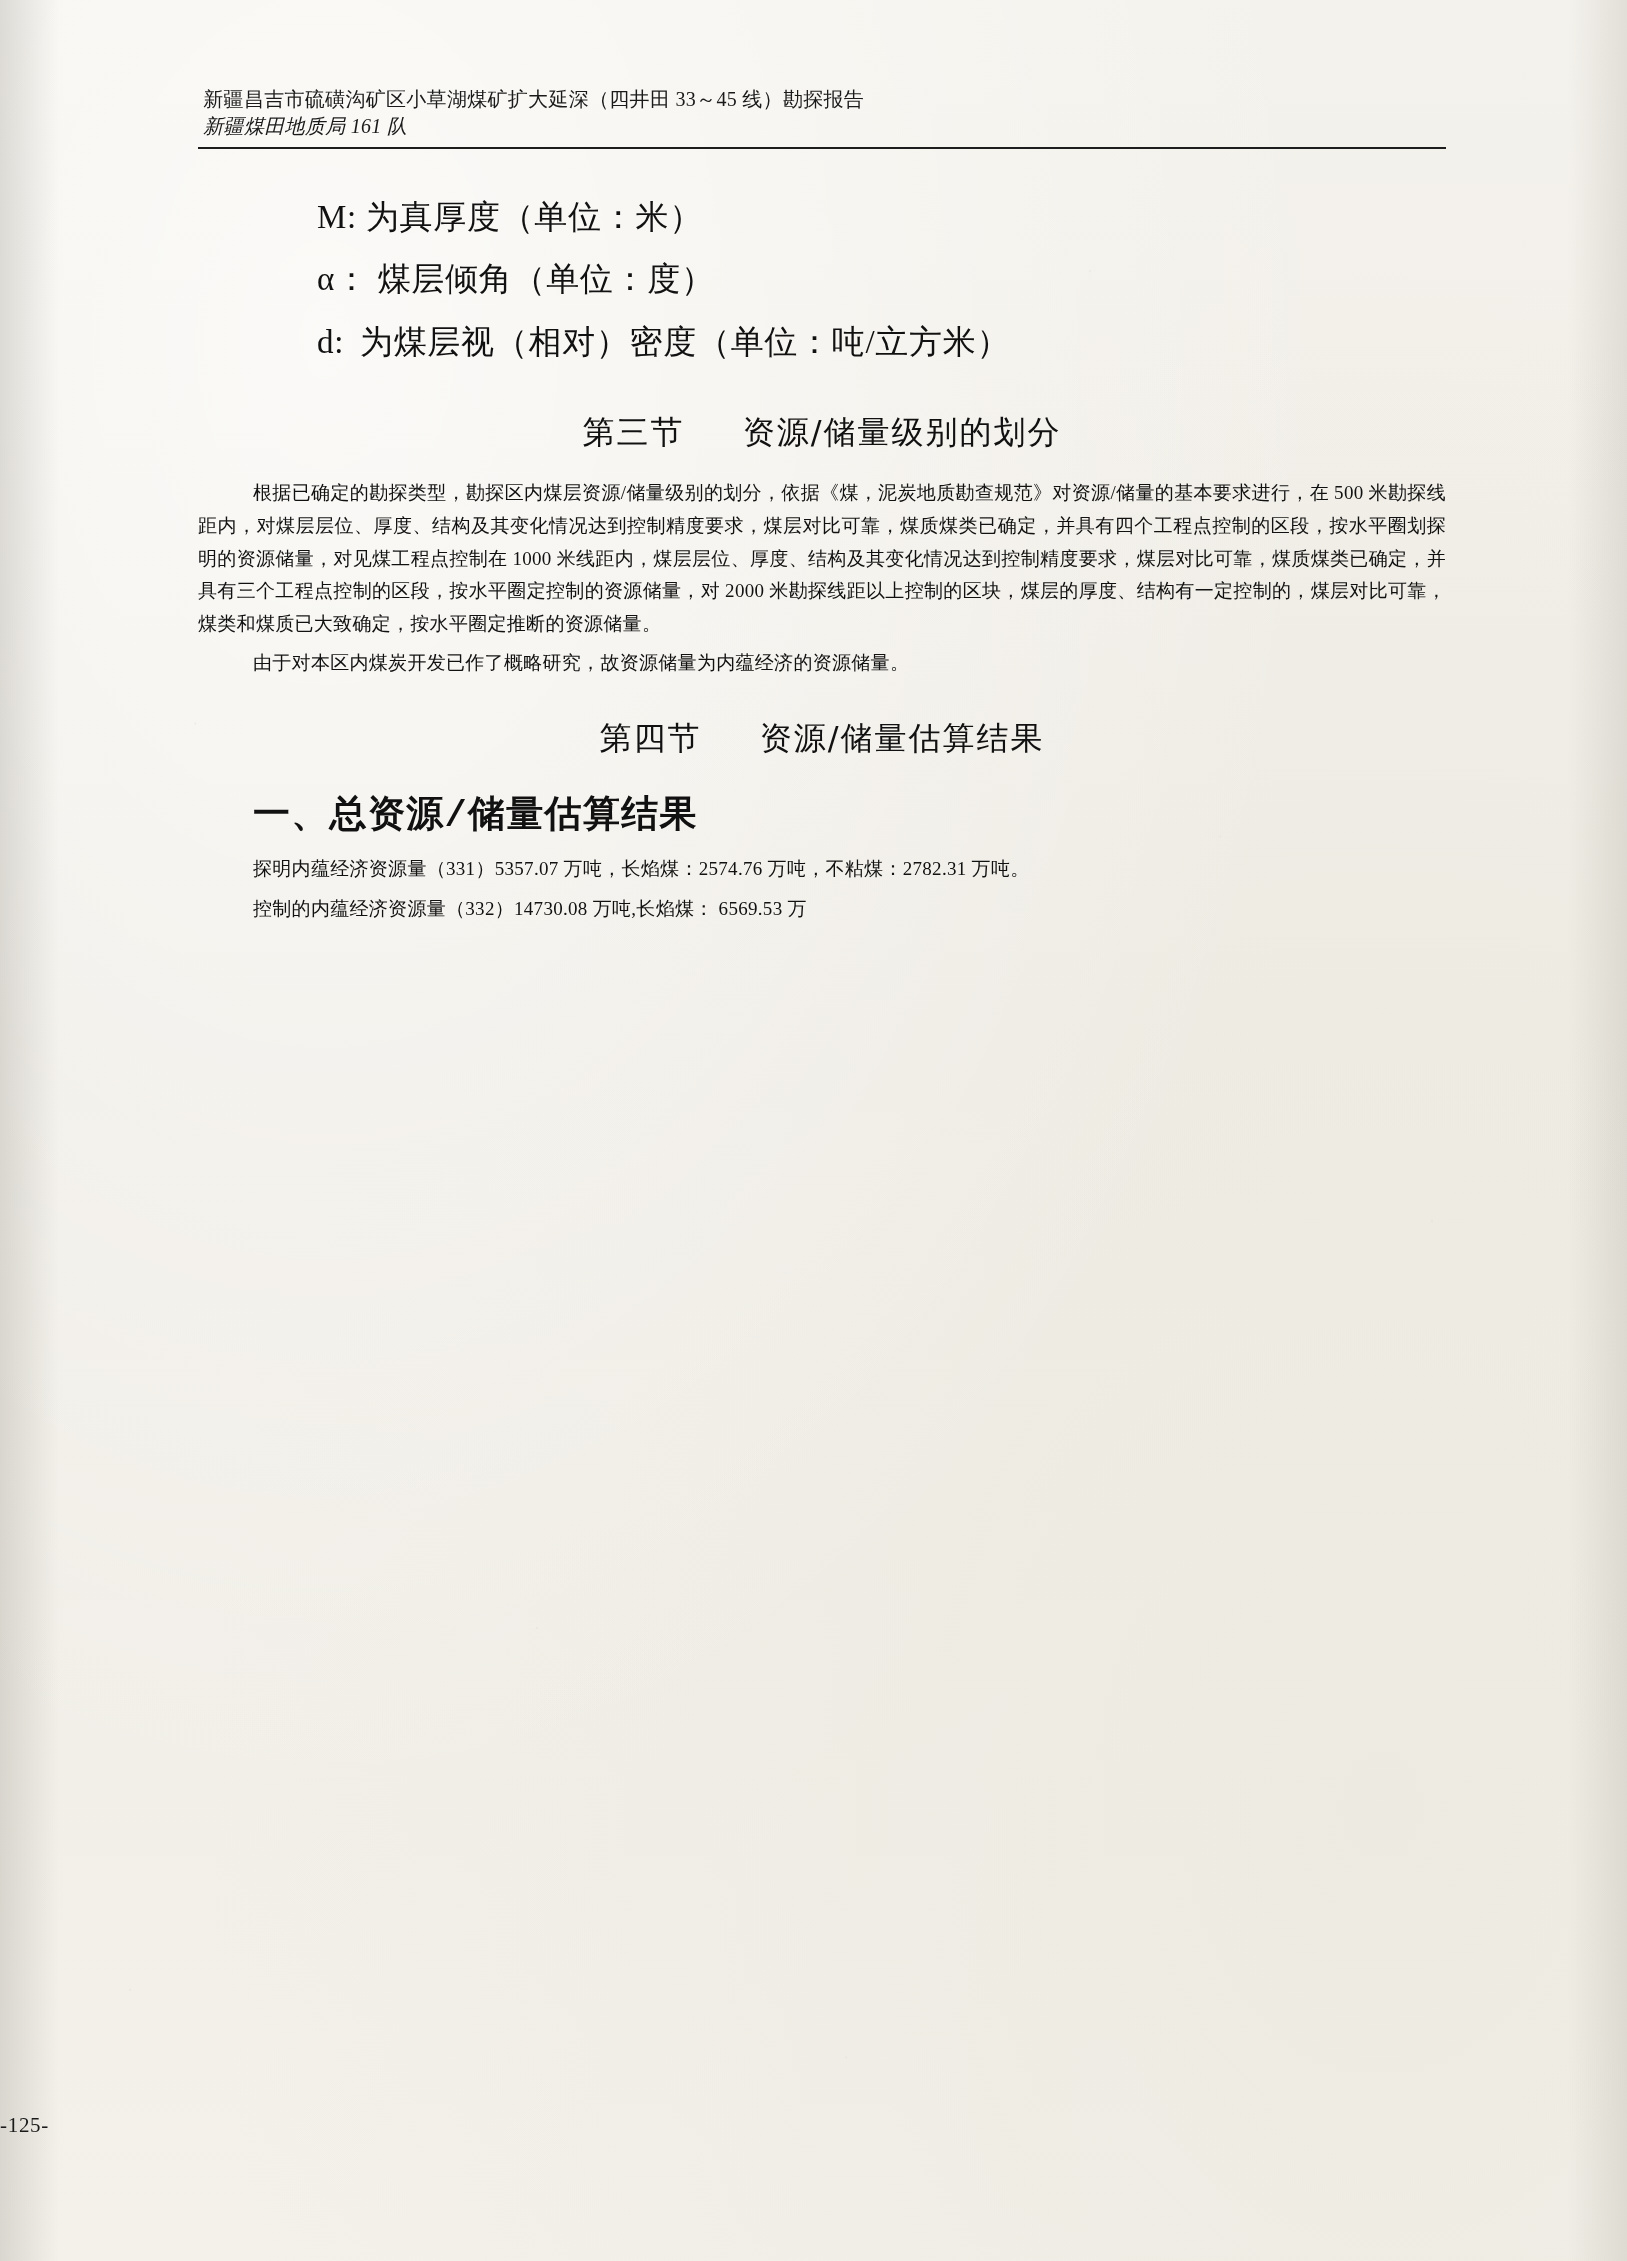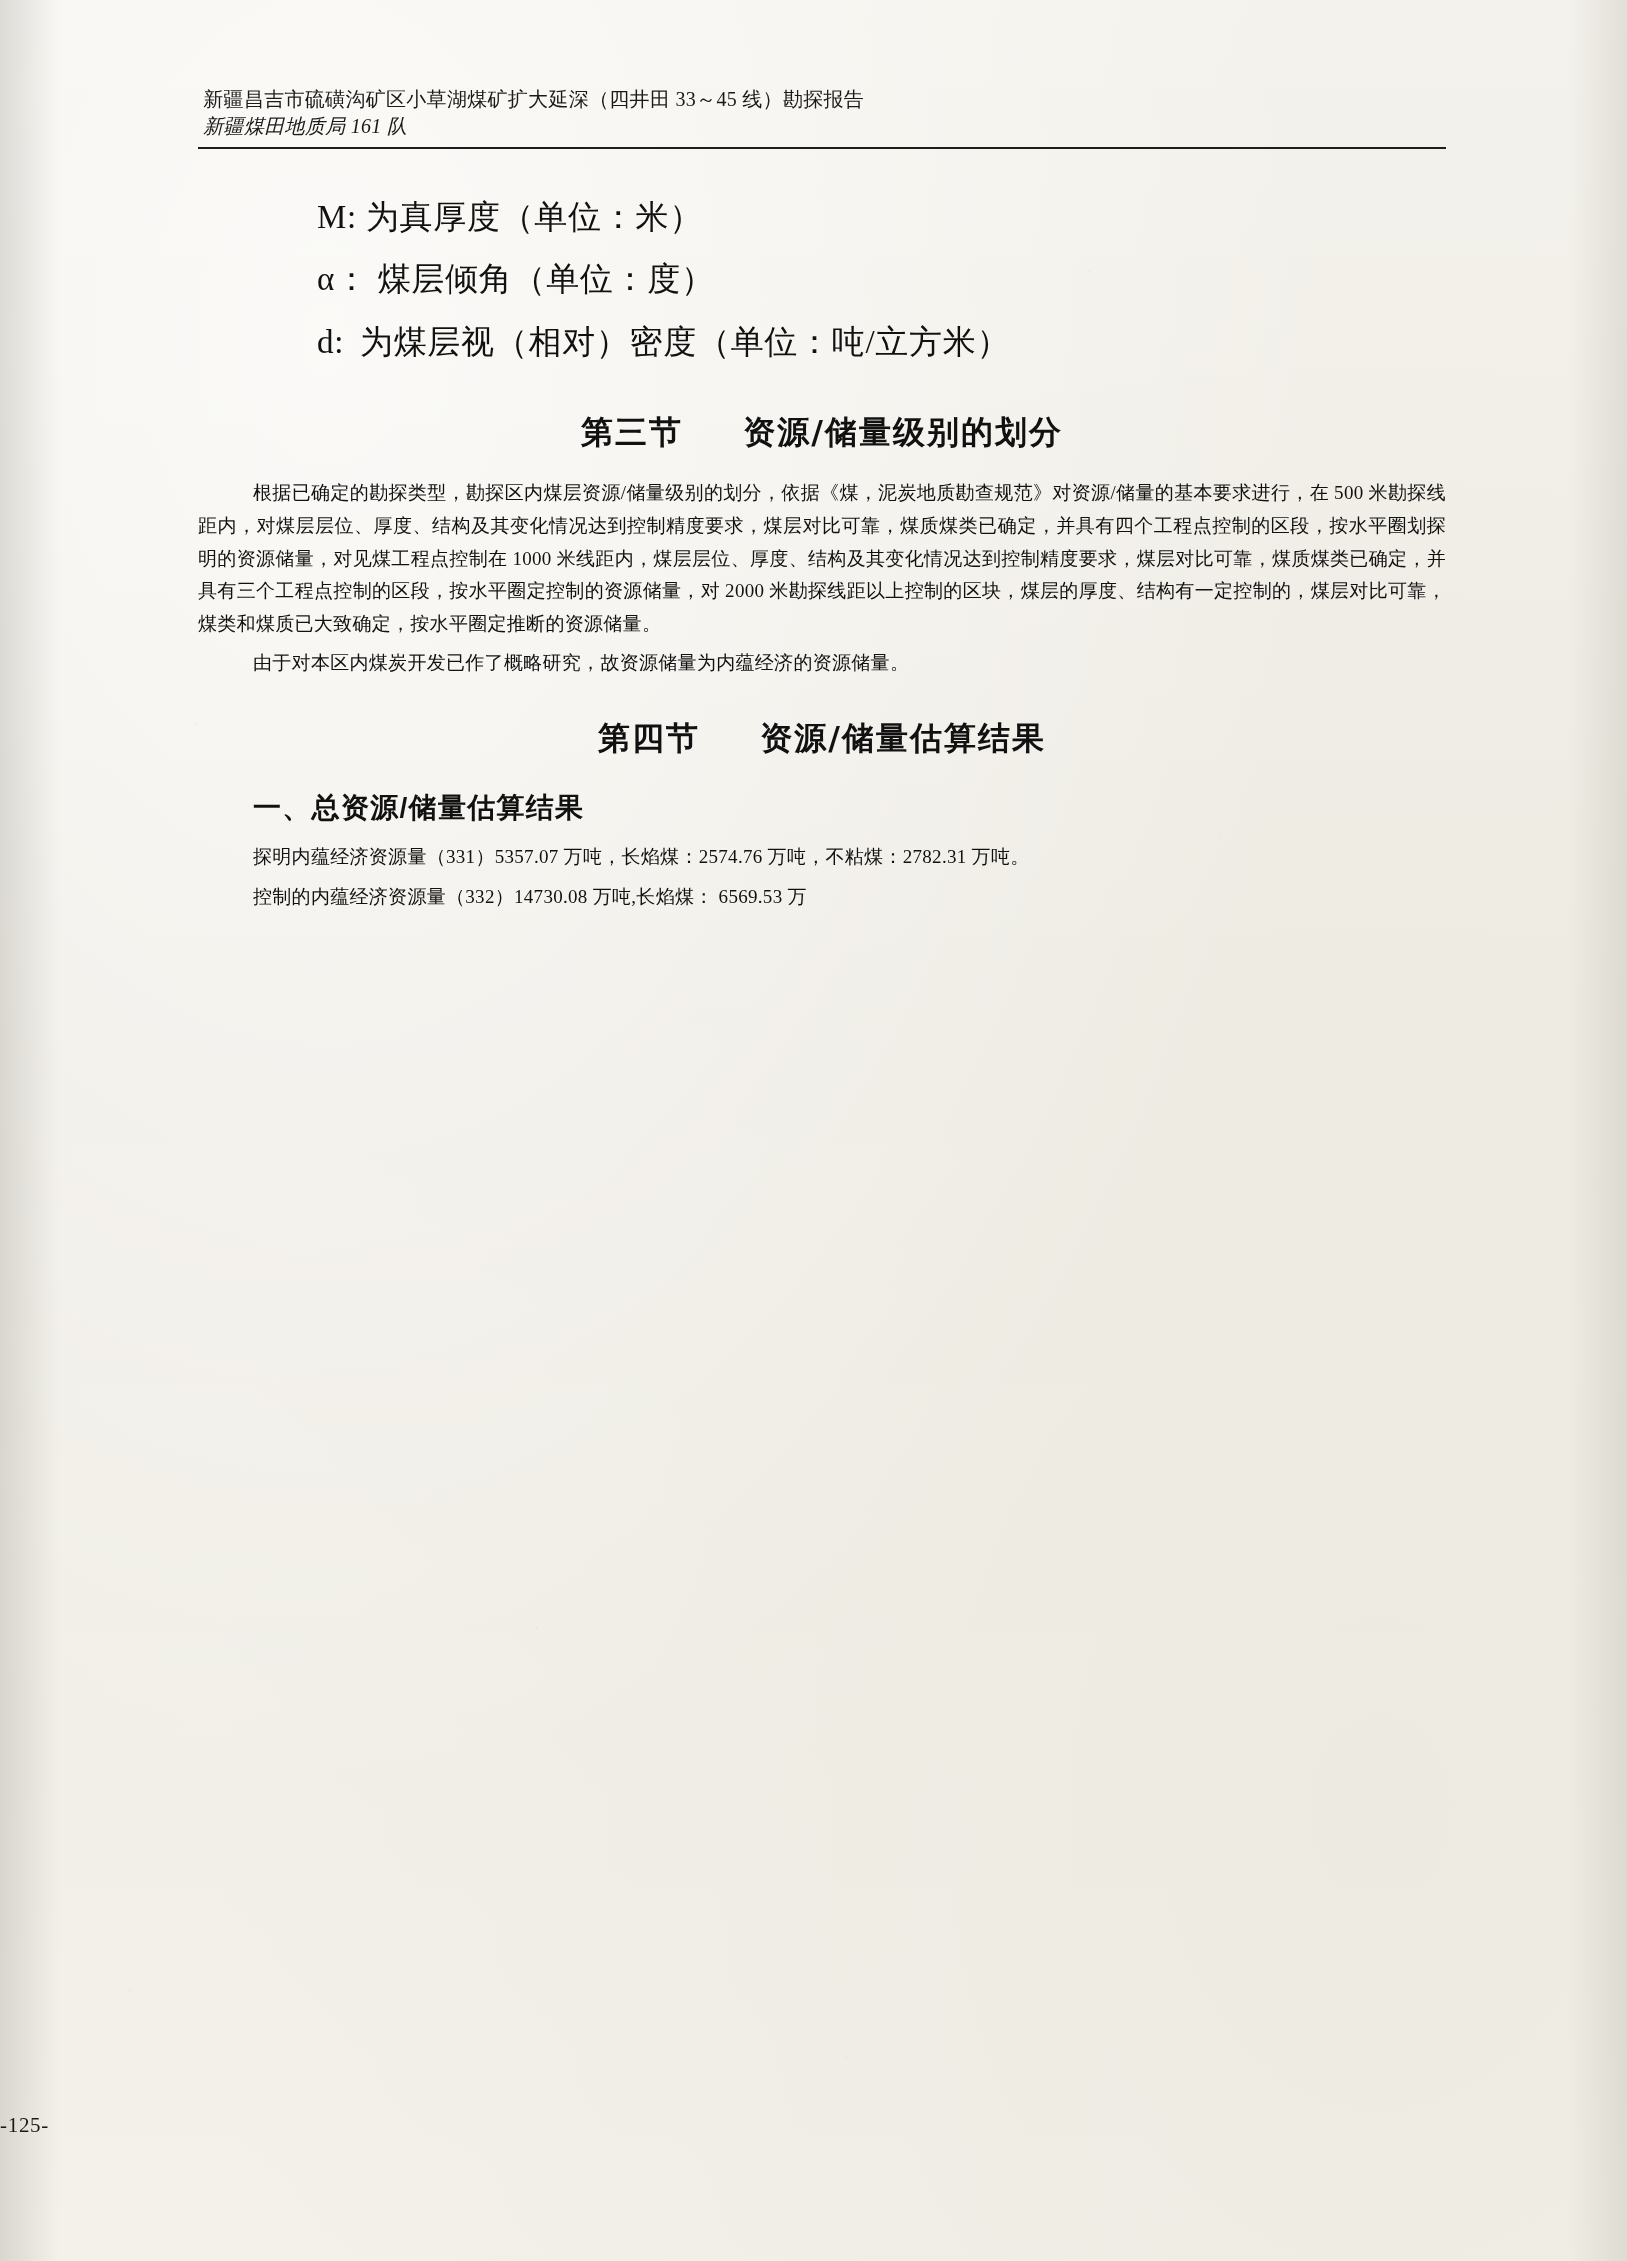--- a/index.html
+++ b/index.html
@@ -78,43 +78,43 @@
   .sym-line .sym {
     display: inline-block;
     min-width: 34px;
     font-family: "Liberation Serif", serif;
   }
   .sym-line.indent2 { margin-left: 119px; }
 
   h2.section {
     text-align: center;
     font-size: 32px;
-    font-weight: bold;
+    font-weight: normal;
     letter-spacing: 2px;
     margin: 37px 0 22.5px 0;
     font-family: "DejaVu Sans", "Liberation Sans", sans-serif;
   }
   h2.section .gap { display: inline-block; width: 34px; }
 
   p.para {
     font-size: 19px;
     line-height: 1.72;
     text-align: justify;
     text-justify: inter-ideograph;
     text-indent: 55px;
     margin: 0 0 6.6px 0;
     letter-spacing: 0.3px;
   }
 
   h3.subsection {
-    font-size: 28px;
+    font-size: 37px;
     font-weight: bold;
     letter-spacing: 1.3px;
     margin: 28px 0 14.5px 55px;
-    font-family: Liberation Sans, sans-serif;
+    font-family: Liberation Mono, monospace;
   }
 
   .page-number {
     position: absolute;
     left: 0;
     right: 0;
     top: 2113px;
     font-size: 21px;
     color: #1a1a1a;
     letter-spacing: 0.7px;

